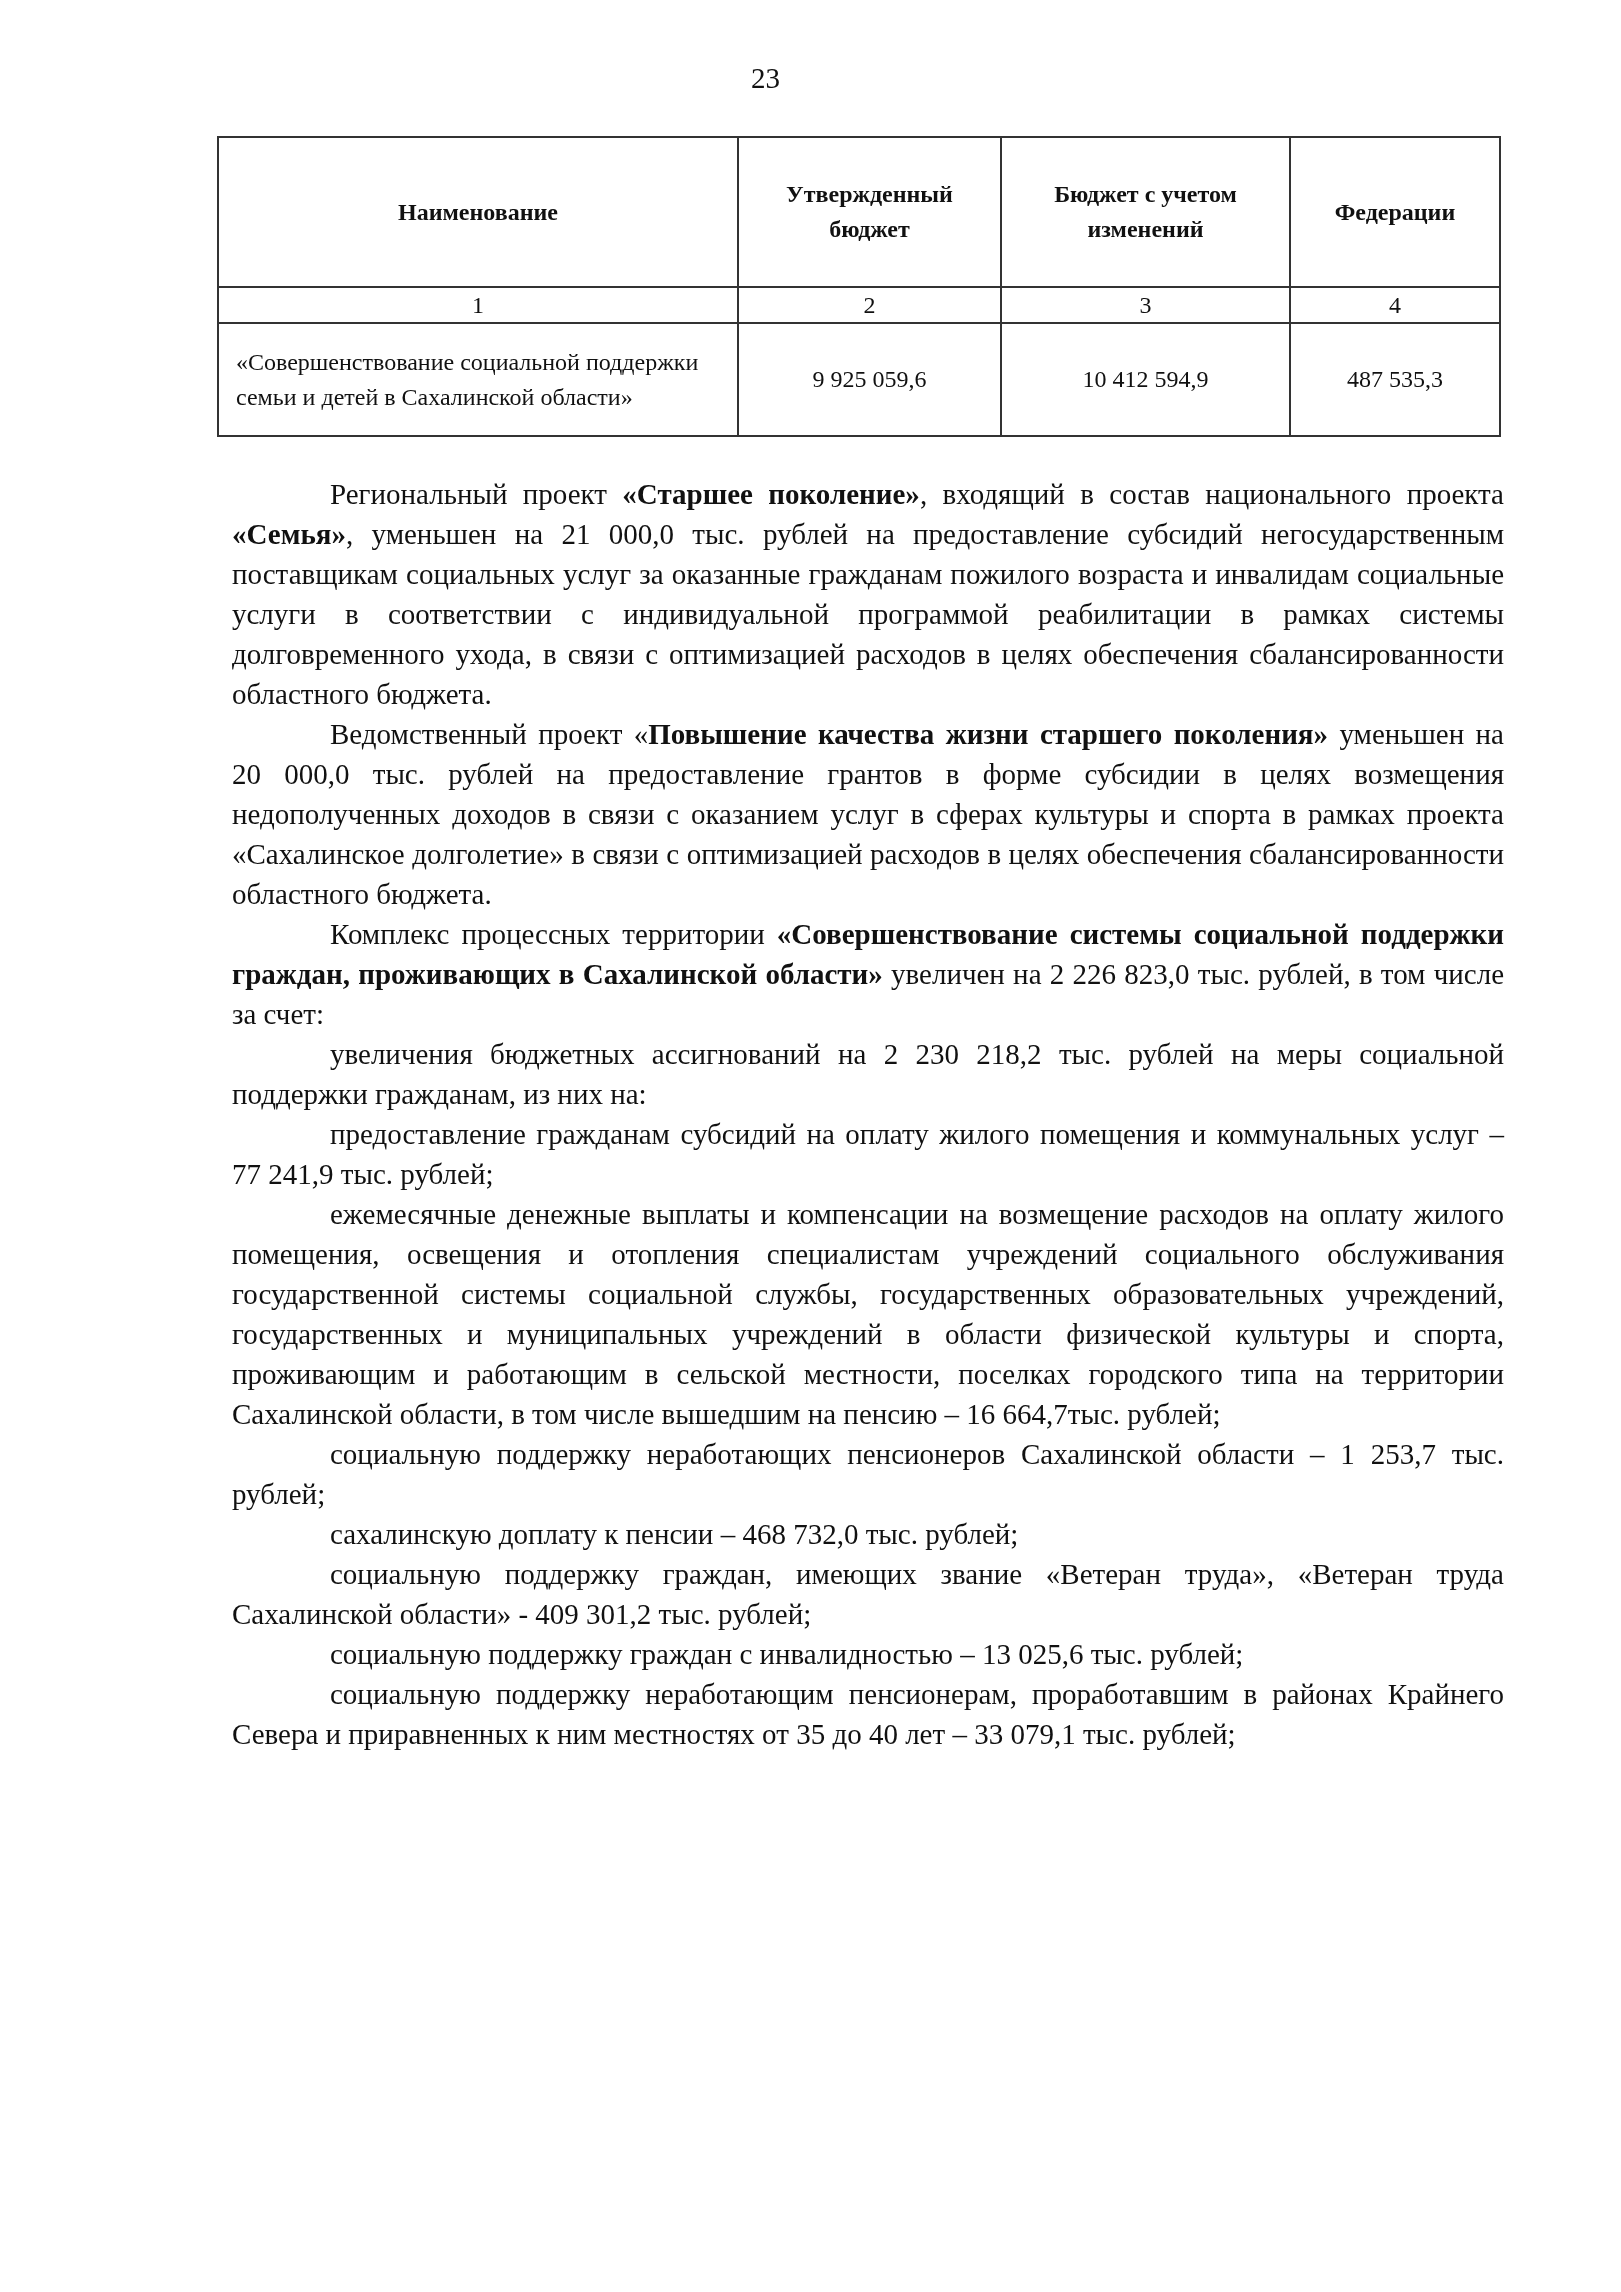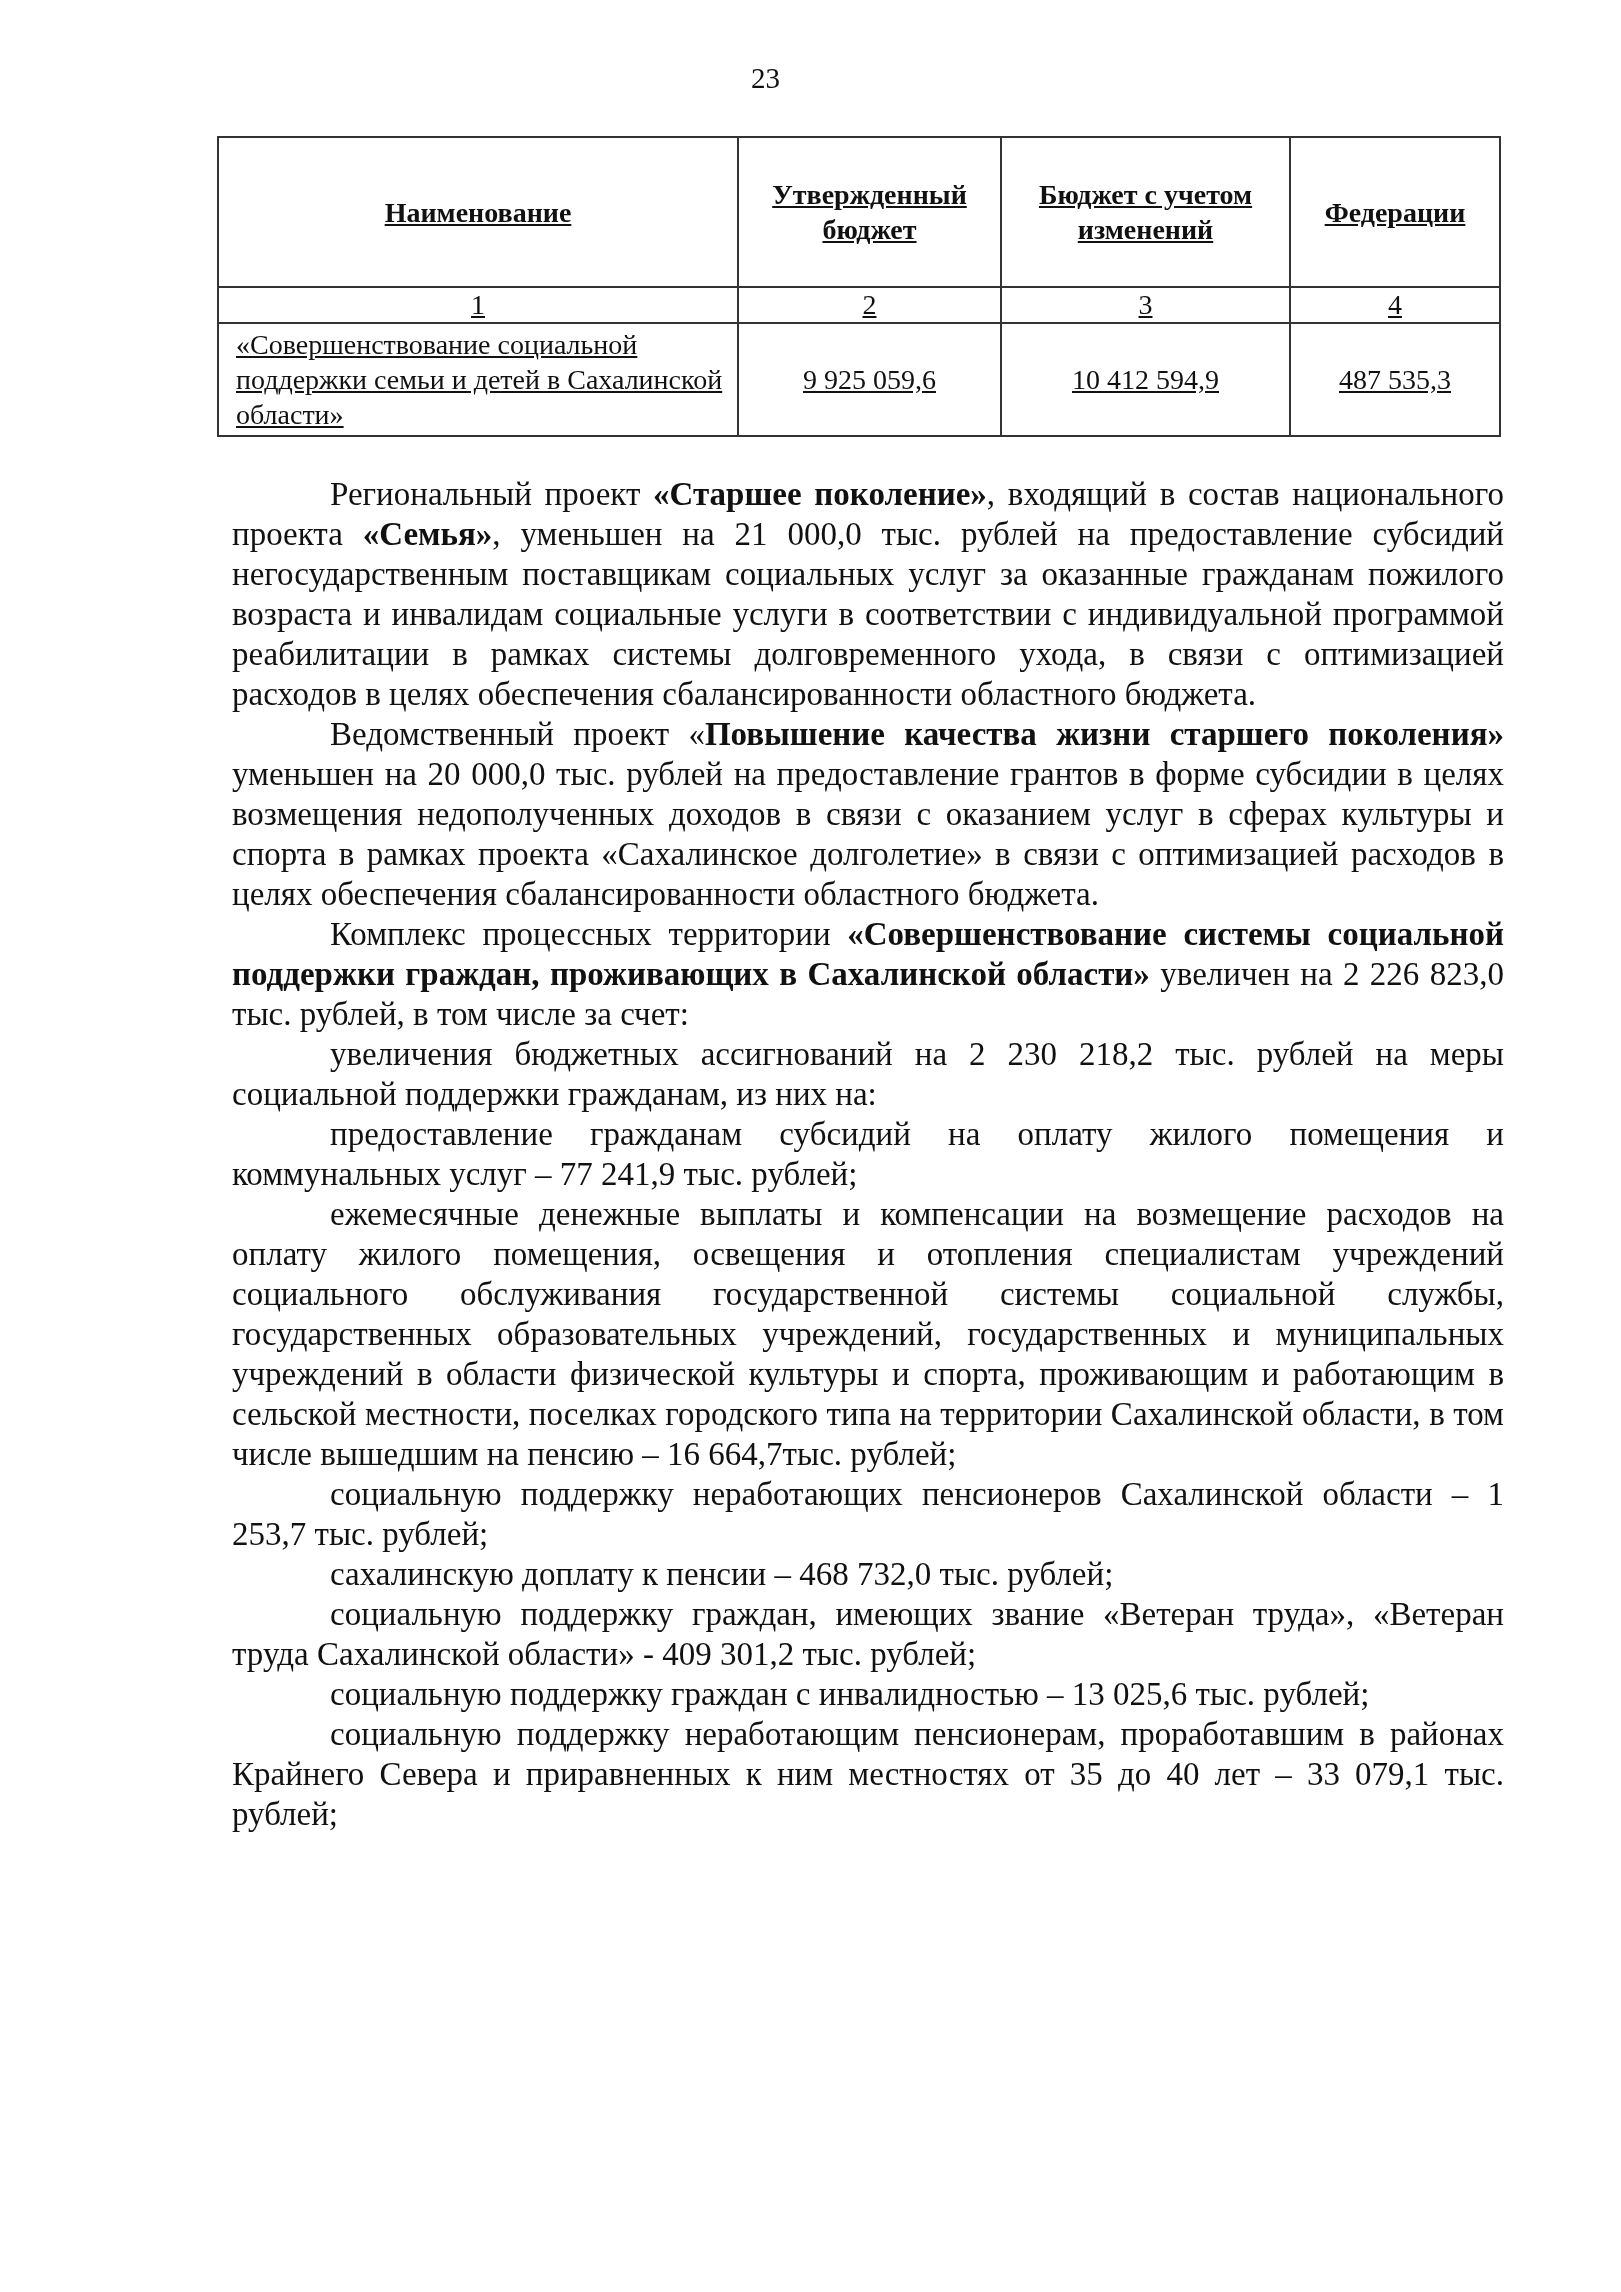--- a/index.html
+++ b/index.html
@@ -24,22 +24,21 @@
       font-size: 29px;
       line-height: 39px;
     }
     table.budget {
       position: absolute;
       top: 136px;
       left: 217px;
       width: 1282px;
       border-collapse: collapse;
       table-layout: fixed;
-      font-size: 28px;
-      text-decoration: underline;
+      font-size: 24px;
     }
     table.budget td, table.budget th {
       border: 2px solid #333333;
       padding: 0 9.8px;
       vertical-align: middle;
     }
     table.budget th {
       font-weight: bold;
       text-align: center;
       height: 148px;
@@ -57,21 +56,21 @@
     }
     table.budget tr.datarow td.name {
       text-align: left;
       padding-left: 17px;
     }
     .body-text {
       position: absolute;
       top: 474px;
       left: 232px;
       width: 1272px;
-      font-size: 33px;
+      font-size: 29px;
       line-height: 40px;
     }
     .body-text p {
       margin: 0;
       text-align: justify;
       text-indent: 98px;
     }
     .body-text b {
       font-weight: bold;
     }

